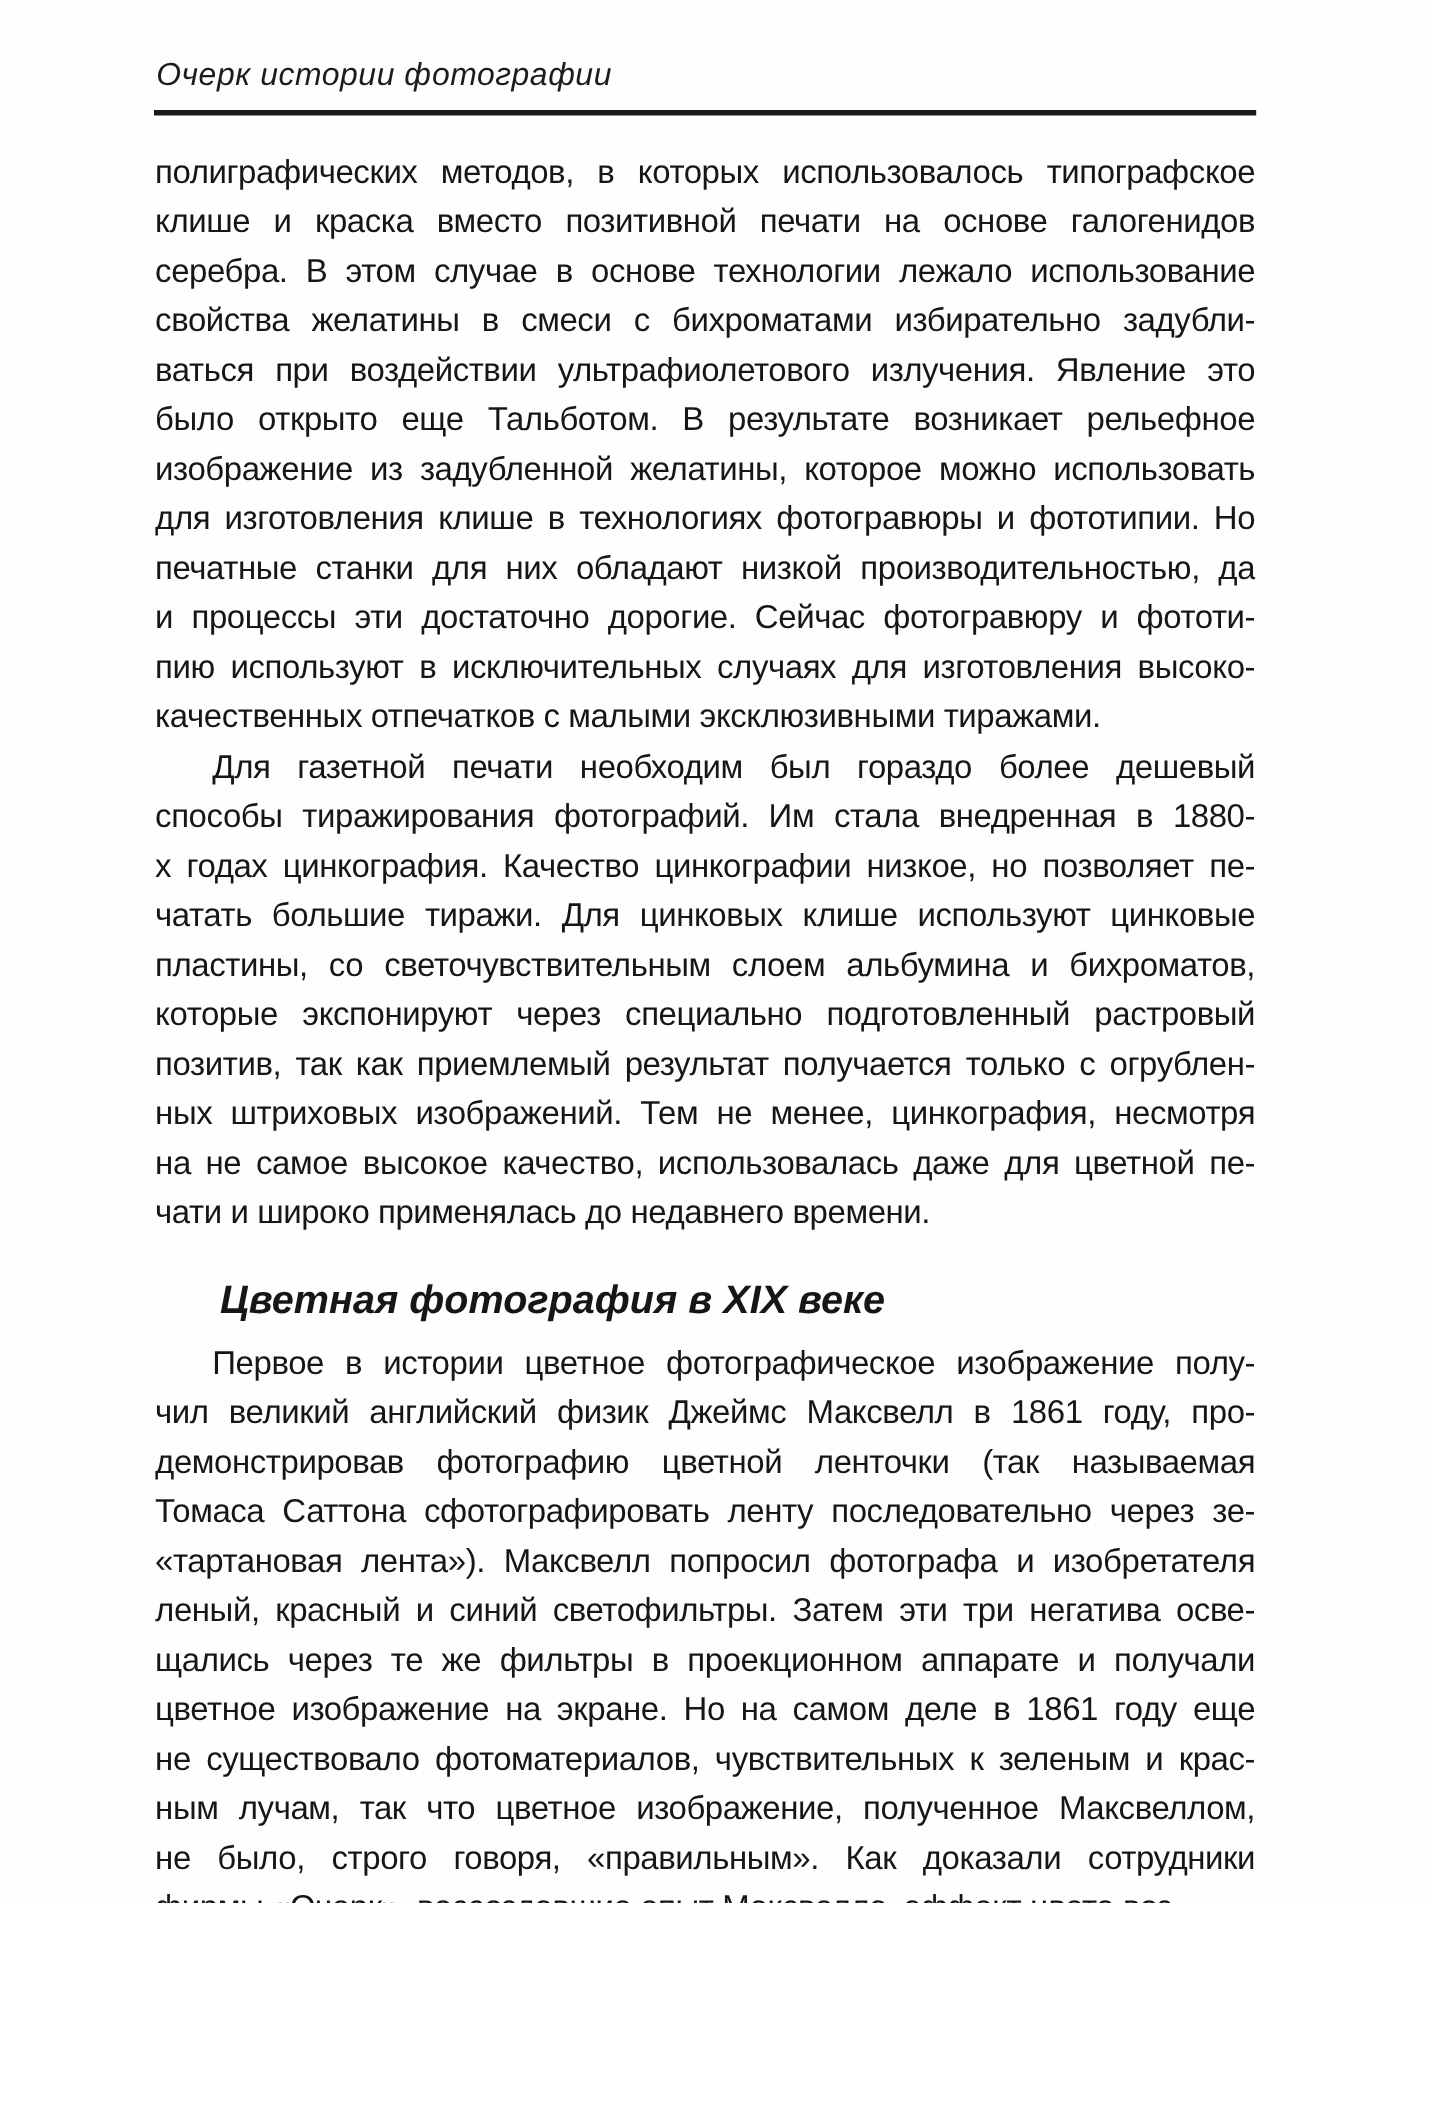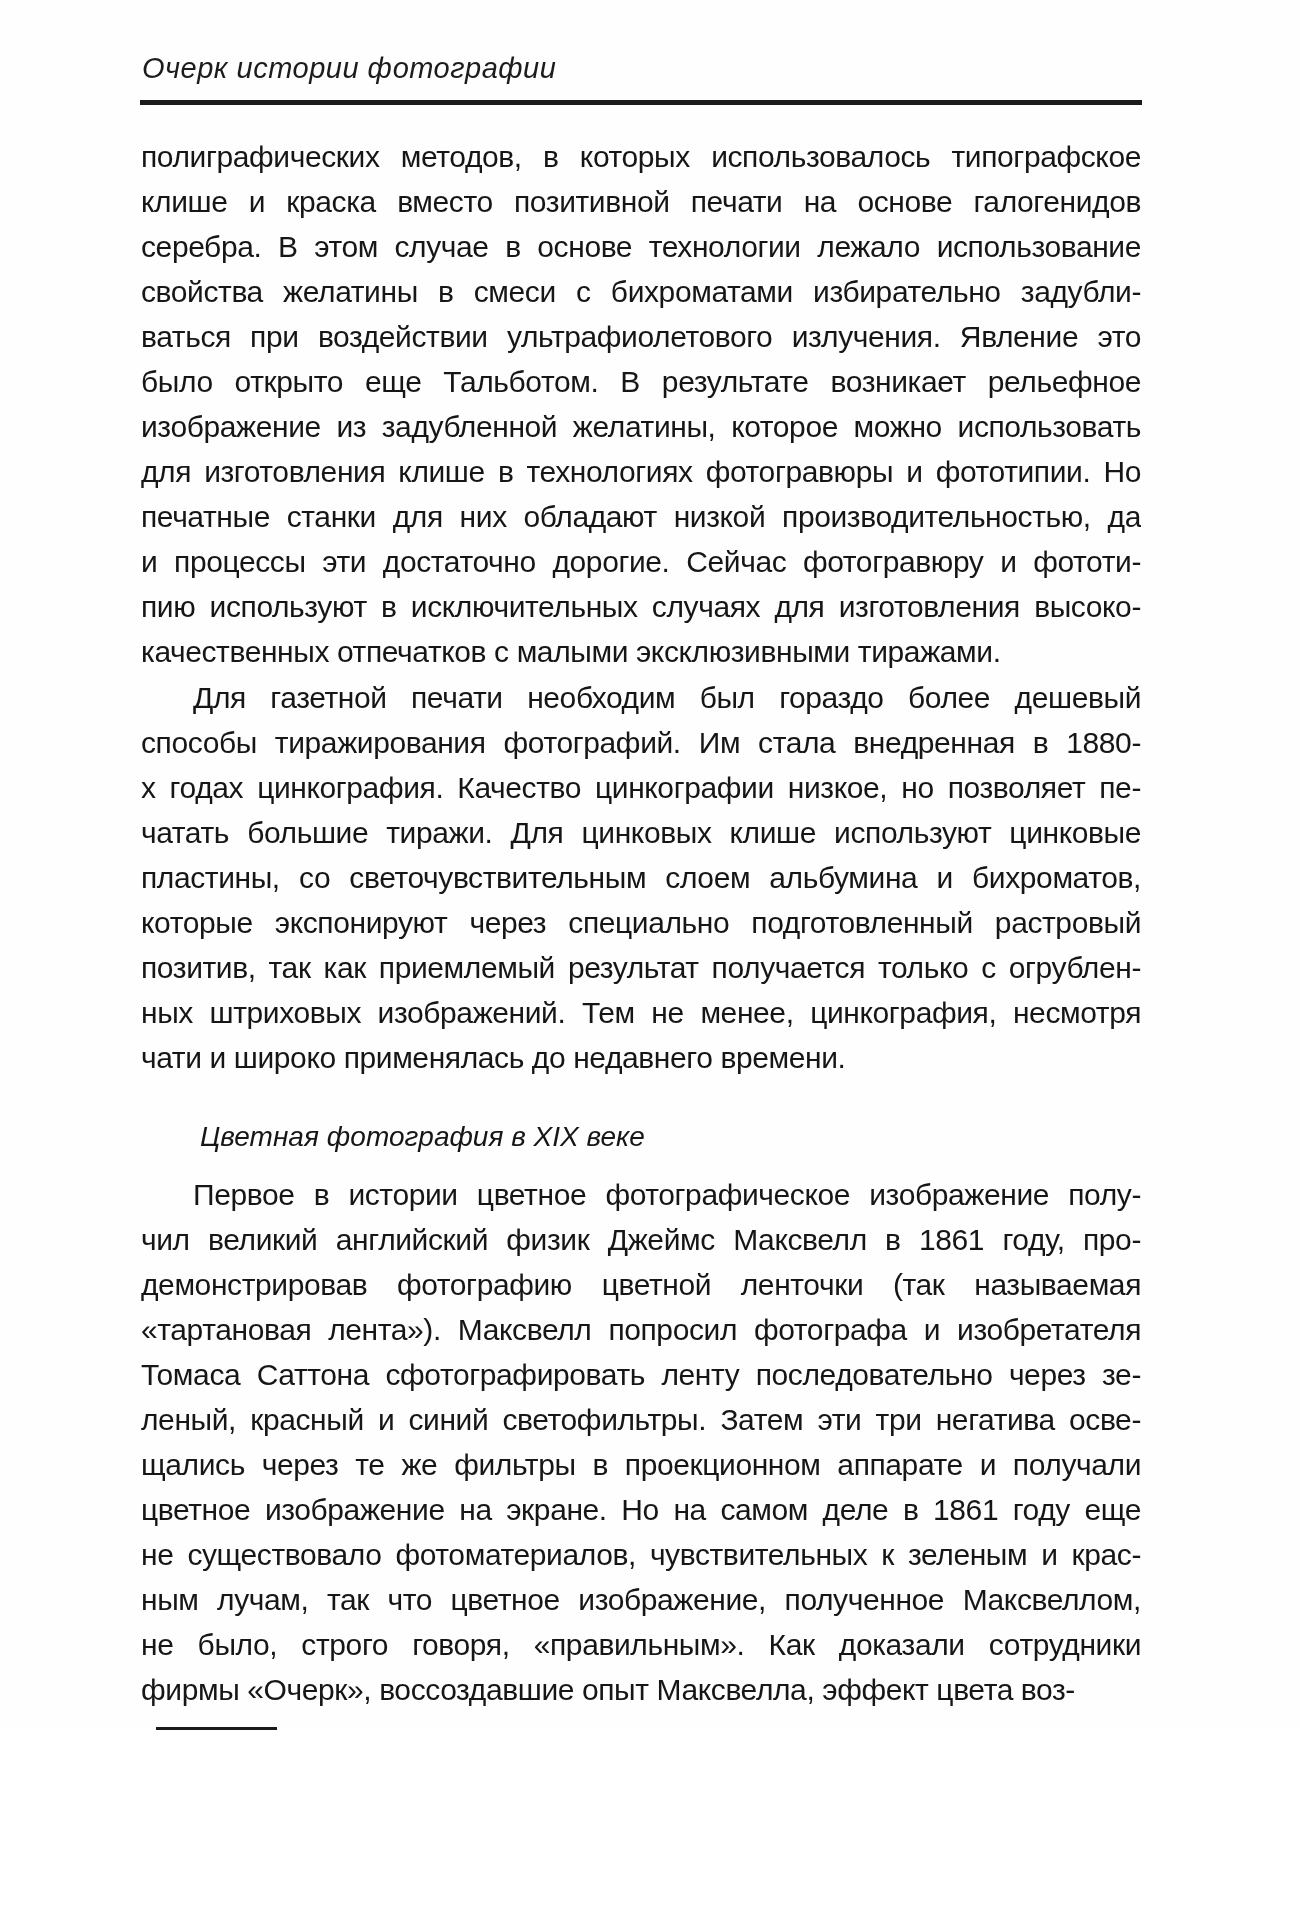--- a/index.html
+++ b/index.html
@@ -45,22 +45,22 @@
     overflow: hidden;
   }
   .line.last {
     text-align-last: left;
   }
   .para.indented .line:first-child {
     text-indent: 52px;
   }
   .section-heading {
     font-style: italic;
-    font-weight: normal;
-    font-size: 28px;
+    font-weight: bold;
+    font-size: 36px;
     letter-spacing: 0px;
     margin: 34px 0 13px 0;
     padding-left: 60px;
     line-height: 45px;
   }
   .footer {
     margin-top: 15px;
     text-align: center;
   }
   .footer-rule {
@@ -104,31 +104,32 @@
 
     <div class="para indented">
         <div class="line">Для газетной печати необходим был гораздо более дешевый</div>
         <div class="line">способы тиражирования фотографий. Им стала внедренная в 1880-</div>
         <div class="line">х годах цинкография. Качество цинкографии низкое, но позволяет пе-</div>
         <div class="line">чатать большие тиражи. Для цинковых клише используют цинковые</div>
         <div class="line">пластины, со светочувствительным слоем альбумина и бихроматов,</div>
         <div class="line">которые экспонируют через специально подготовленный растровый</div>
         <div class="line">позитив, так как приемлемый результат получается только с огрублен-</div>
         <div class="line">ных штриховых изображений. Тем не менее, цинкография, несмотря</div>
+        <div class="line">на не самое высокое качество, использовалась даже для цветной пе-</div>
         <div class="line last">чати и широко применялась до недавнего времени.</div>
       </div>
 
     <h2 class="section-heading">Цветная фотография в XIX веке</h2>
 
     <div class="para indented">
         <div class="line">Первое в истории цветное фотографическое изображение полу-</div>
         <div class="line">чил великий английский физик Джеймс Максвелл в 1861 году, про-</div>
         <div class="line">демонстрировав фотографию цветной ленточки (так называемая</div>
+        <div class="line">Томаса Саттона сфотографировать ленту последовательно через зе-</div>
         <div class="line">«тартановая лента»). Максвелл попросил фотографа и изобретателя</div>
-        <div class="line">Томаса Саттона сфотографировать ленту последовательно через зе-</div>
         <div class="line">леный, красный и синий светофильтры. Затем эти три негатива осве-</div>
         <div class="line">щались через те же фильтры в проекционном аппарате и получали</div>
         <div class="line">цветное изображение на экране. Но на самом деле в 1861 году еще</div>
         <div class="line">не существовало фотоматериалов, чувствительных к зеленым и крас-</div>
         <div class="line">ным лучам, так что цветное изображение, полученное Максвеллом,</div>
         <div class="line">не было, строго говоря, «правильным». Как доказали сотрудники</div>
         <div class="line last">фирмы «Очерк», воссоздавшие опыт Максвелла, эффект цвета воз-</div>
       </div>
 
   </div>

